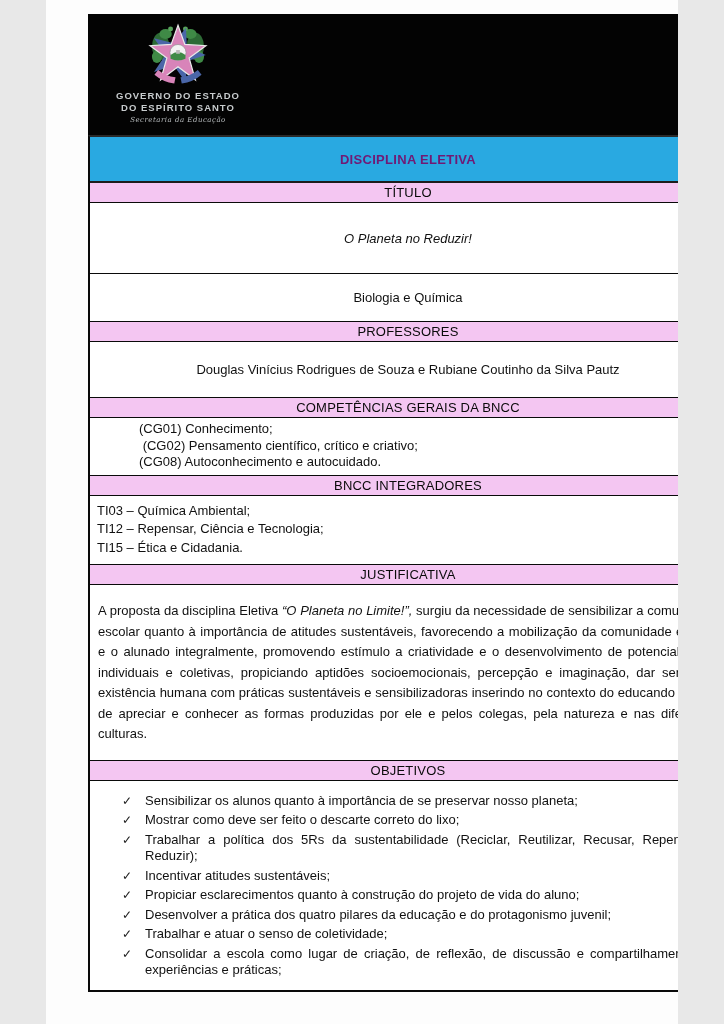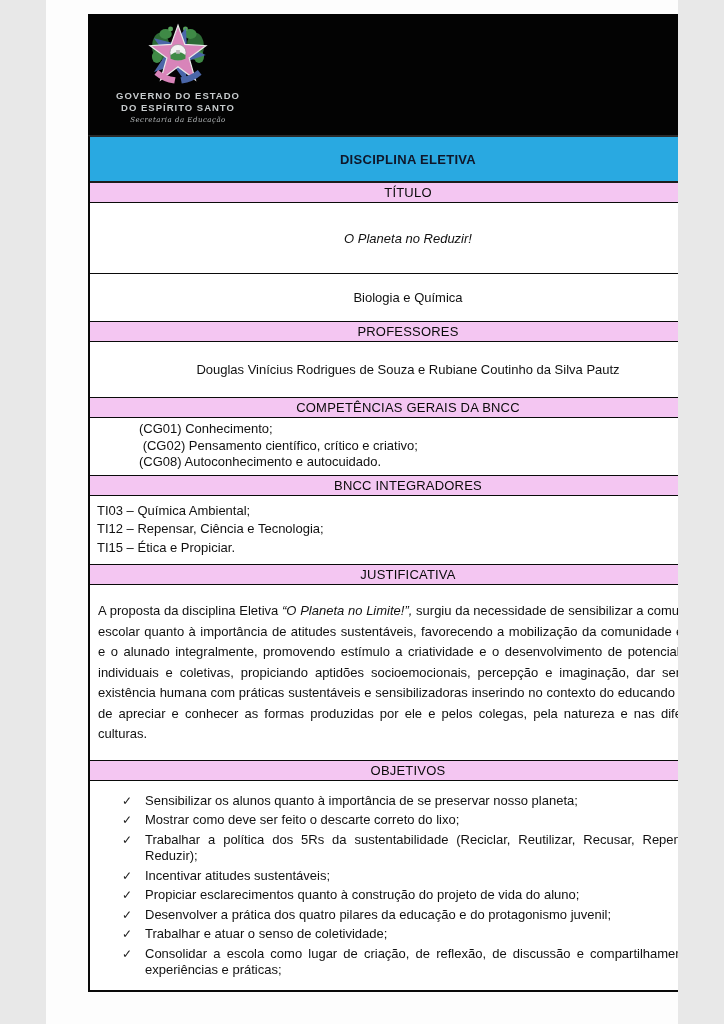--- a/index.html
+++ b/index.html
@@ -22,21 +22,21 @@
     font-size:9.5px; font-weight:bold; letter-spacing:1px; line-height:11.5px; }
   .tagline { margin-top:3px; color:#b9bdbf; font-size:7px; font-style:italic;
     font-family:"DejaVu Serif", serif; filter:blur(0.4px); letter-spacing:0.5px; }
 
   
   .tbl { border:2px solid #0a0a0a; border-top:2px solid #2a2a2a; background:#fff; }
   .banner {
     background:#29a9e1; height:46px; border-bottom:2px solid #1c1c1c;
     display:flex; align-items:center; justify-content:center;
   }
-  .banner-text { color:#0f172a; font-weight:bold; font-size:13px; letter-spacing:0.3px; }
+  .banner-text { color:#701a75; font-weight:bold; font-size:13px; letter-spacing:0.3px; }
   .sec-hdr {
     background:#f4c6f2; height:20px; border-bottom:1.5px solid #0a0a0a;
     display:flex; align-items:center; justify-content:center;
     font-size:13px; color:#0a0a0a; letter-spacing:0.2px;
   }
   .cell { background:#fff; border-bottom:1.5px solid #0a0a0a; font-size:13px; }
   .cell.center { display:flex; align-items:center; justify-content:center; }
   .cell-titulo { height:71px; font-style:italic; }
   .cell-disciplinas { height:48px; }
   .cell-professores { height:56px; }
@@ -105,21 +105,21 @@
       <div class="cell cell-lines">
         <div class="ln">(CG01) Conhecimento;</div>
         <div class="ln"> (CG02) Pensamento científico, crítico e criativo;</div>
         <div class="ln">(CG08) Autoconhecimento e autocuidado.</div>
       </div>
 
       <div class="sec-hdr">BNCC INTEGRADORES</div>
       <div class="cell cell-temas">
         <div>TI03 – Química Ambiental;</div>
         <div>TI12 – Repensar, Ciência e Tecnologia;</div>
-        <div>TI15 – Ética e Propiciar.</div>
+        <div>TI15 – Ética e Cidadania.</div>
       </div>
 
       <div class="sec-hdr">JUSTIFICATIVA</div>
       <div class="cell cell-just">
         <span>A proposta da disciplina Eletiva </span><span style="font-style:italic">“O Planeta no Limite!”,</span><span> surgiu da necessidade de sensibilizar a comunidade escolar quanto à importância de atitudes sustentáveis, favorecendo a mobilização da comunidade escolar e o alunado integralmente, promovendo estímulo a criatividade e o desenvolvimento de potencialidades individuais e coletivas, propiciando aptidões socioemocionais, percepção e imaginação, dar sentido à existência humana com práticas sustentáveis e sensibilizadoras inserindo no contexto do educando a ação de apreciar e conhecer as formas produzidas por ele e pelos colegas, pela natureza e nas diferentes culturas.</span>
       </div>
 
       <div class="sec-hdr">OBJETIVOS</div>
       <div class="cell cell-obj">
         <div class="obj-item">

